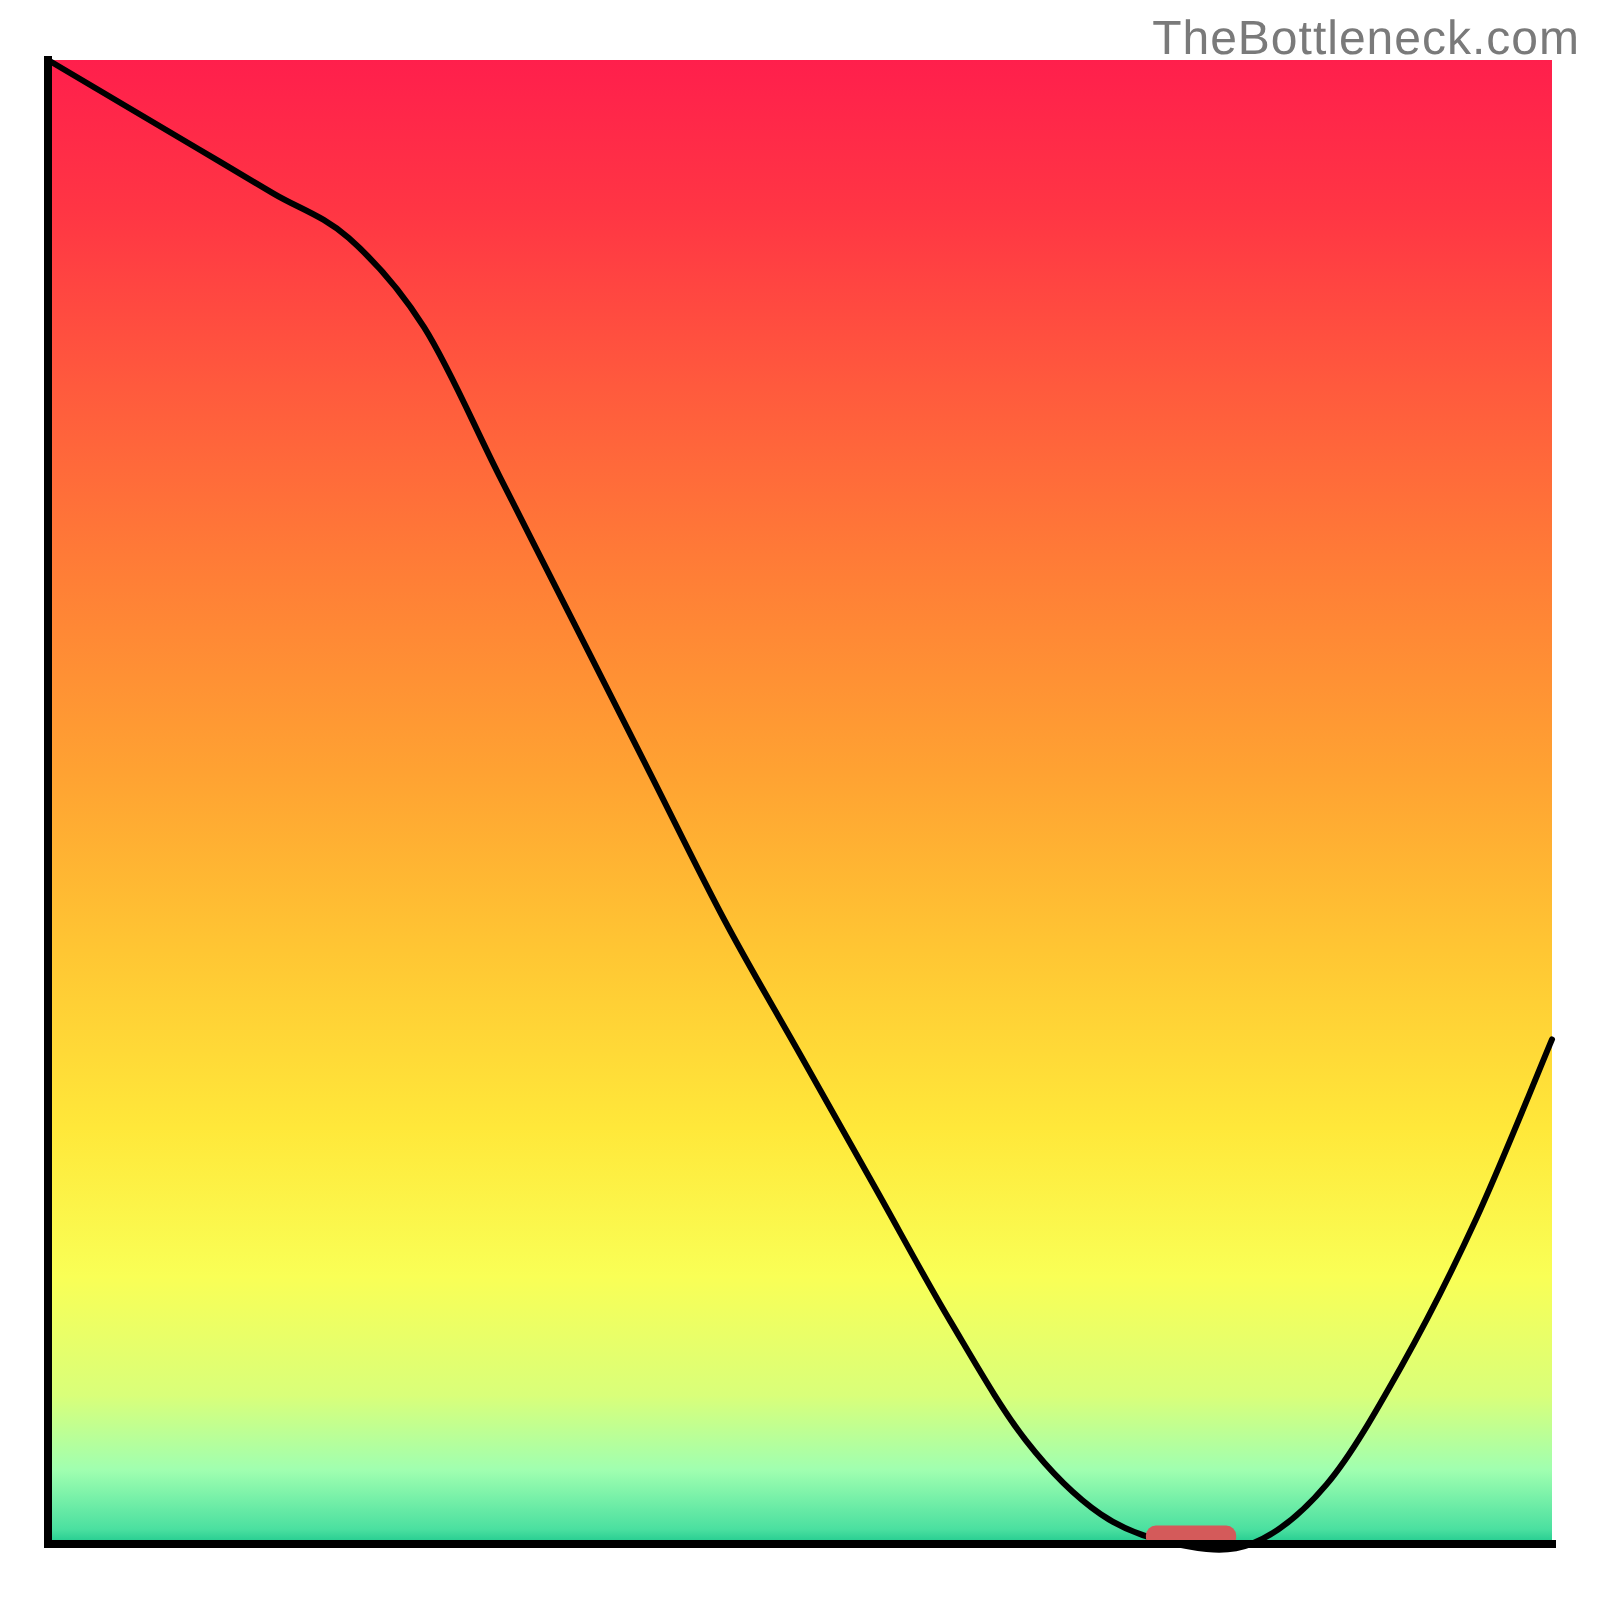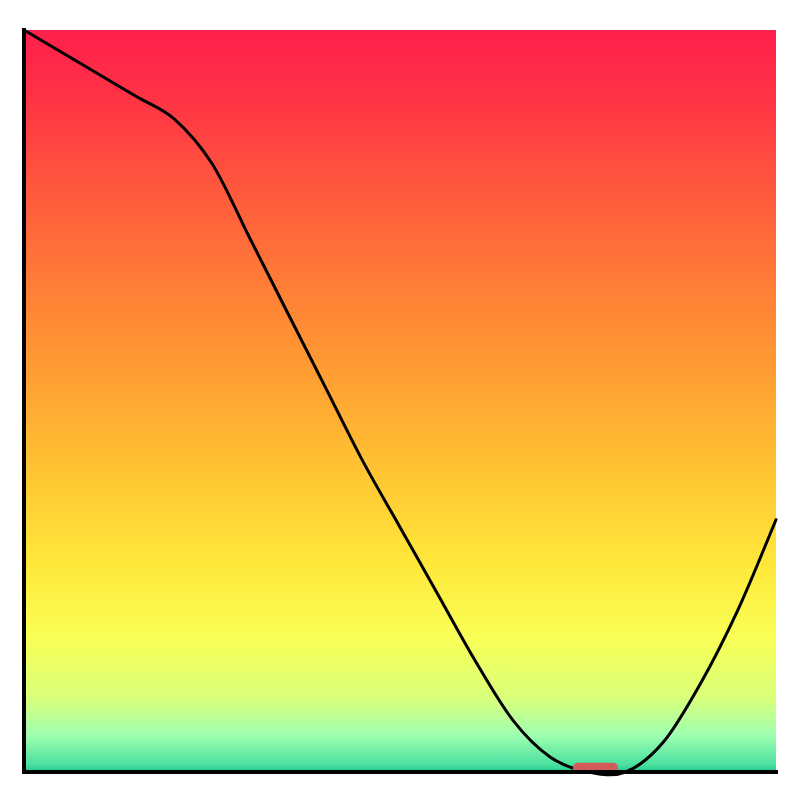--- a/index.html
+++ b/index.html
@@ -29,20 +29,21 @@
   svg.plot {
     position: absolute;
     top: 0;
     left: 0;
   }
 </style>
 </head>
 <body>
 
 <div class="frame">
+  <div class="watermark">TheBottleneck.com</div>
 
   <svg class="plot" width="800" height="800" viewBox="0 0 800 800">
     <defs>
       <linearGradient id="bg-grad" x1="0" y1="0" x2="0" y2="1">
           <stop offset="0%" stop-color="#ff1f4c"></stop>
           <stop offset="10%" stop-color="#ff3544"></stop>
           <stop offset="22%" stop-color="#ff5a3d"></stop>
           <stop offset="35%" stop-color="#ff7f36"></stop>
           <stop offset="48%" stop-color="#ffa232"></stop>
           <stop offset="60%" stop-color="#ffc633"></stop>

